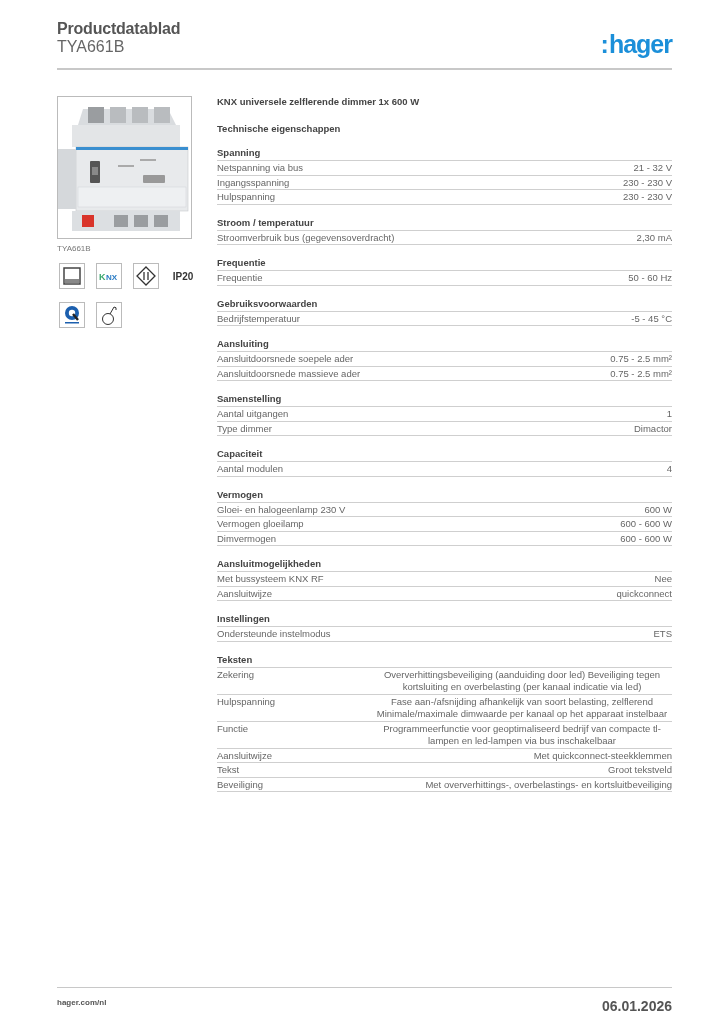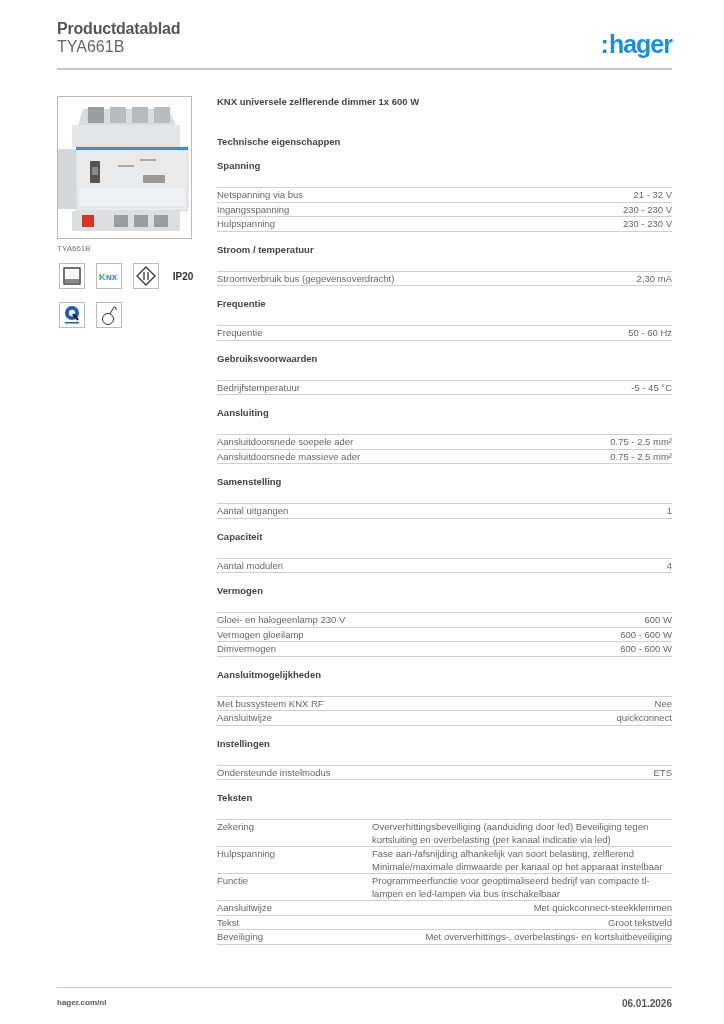--- a/index.html
+++ b/index.html
@@ -15,33 +15,33 @@
 
   .product-image { position: absolute; left: 57px; top: 96px; width: 135px; height: 143px; border: 1px solid #bbb; background: #fff; overflow: hidden; }
   .image-caption { position: absolute; left: 57px; top: 244px; font-size: 8px; color: #777; }
 
   .icon-grid { position: absolute; left: 59px; top: 263px; width: 150px; }
   .cert-icon { position: absolute; width: 26px; height: 26px; border: 1px solid #bbb; background: #fff; display: flex; align-items: center; justify-content: center; }
   .ip-label { font-size: 10px; font-weight: bold; color: #333; }
 
   .content { position: absolute; left: 217px; top: 96px; width: 455px; }
   .product-name { font-size: 9.5px; font-weight: bold; color: #444; line-height: 12px; }
-  .tech-heading { font-size: 9.5px; font-weight: bold; color: #444; margin-top: 28px; line-height: 12px; }
+  .tech-heading { font-size: 9.5px; font-weight: bold; color: #444; margin-top: 15px; line-height: 12px; }
 
   .section { margin-top: 12px; }
-  .section-title { font-size: 9.5px; font-weight: bold; color: #444; line-height: 12px; padding-bottom: 15px; border-bottom: 1.5px solid #cfcfcf; }
+  .section-title { font-size: 9.5px; font-weight: bold; color: #444; line-height: 12px; padding-bottom: 1px; border-bottom: 1.5px solid #cfcfcf; }
   .row { display: flex; justify-content: space-between; align-items: flex-start; font-size: 9.5px; color: #666; line-height: 12.5px; padding: 1px 0 0 0; border-bottom: 1.5px solid #cfcfcf; }
   .row .label { white-space: nowrap; }
-  .row .value { text-align: left; }
+  .row .value { text-align: center; }
   .row.multi .value { max-width: 300px; }
 
   .footer-rule { position: absolute; left: 57px; top: 987px; width: 615px; height: 1px; background: #c8c8c8; }
   .footer-left { position: absolute; left: 57px; top: 998px; font-size: 8px; font-weight: bold; color: #555; }
   .footer-center { position: absolute; left: 0; width: 724px; top: 1056px; font-size: 8px; color: #888; text-align: center; }
-  .footer-right { position: absolute; right: 52px; top: 998px; font-size: 10px; font-weight: bold; color: #555; }
+  .footer-right { position: absolute; right: 52px; top: 998px; font-size: 14px; font-weight: bold; color: #555; }
 </style>
 </head>
 <body>
 
 <div class="header">
   <div class="doc-title">Productdatablad</div>
   <div class="doc-code">TYA661B</div>
   <div class="logo"><span class="colon">:</span><span>hager</span></div>
 </div>
 <div class="header-rule"></div>
@@ -168,20 +168,24 @@
           <span class="label">Aansluitdoorsnede massieve ader</span>
           <span class="value">0.75 - 2.5 mm²</span>
         </div>
       </div>
       <div class="section">
         <div class="section-title">Samenstelling</div>
         <div class="row">
           <span class="label">Aantal uitgangen</span>
           <span class="value">1</span>
         </div>
+        <div class="row">
+          <span class="label">Type dimmer</span>
+          <span class="value">Dimactor</span>
+        </div>
       </div>
       <div class="section">
         <div class="section-title">Capaciteit</div>
         <div class="row">
           <span class="label">Aantal modulen</span>
           <span class="value">4</span>
         </div>
       </div>
       <div class="section">
         <div class="section-title">Vermogen</div>

